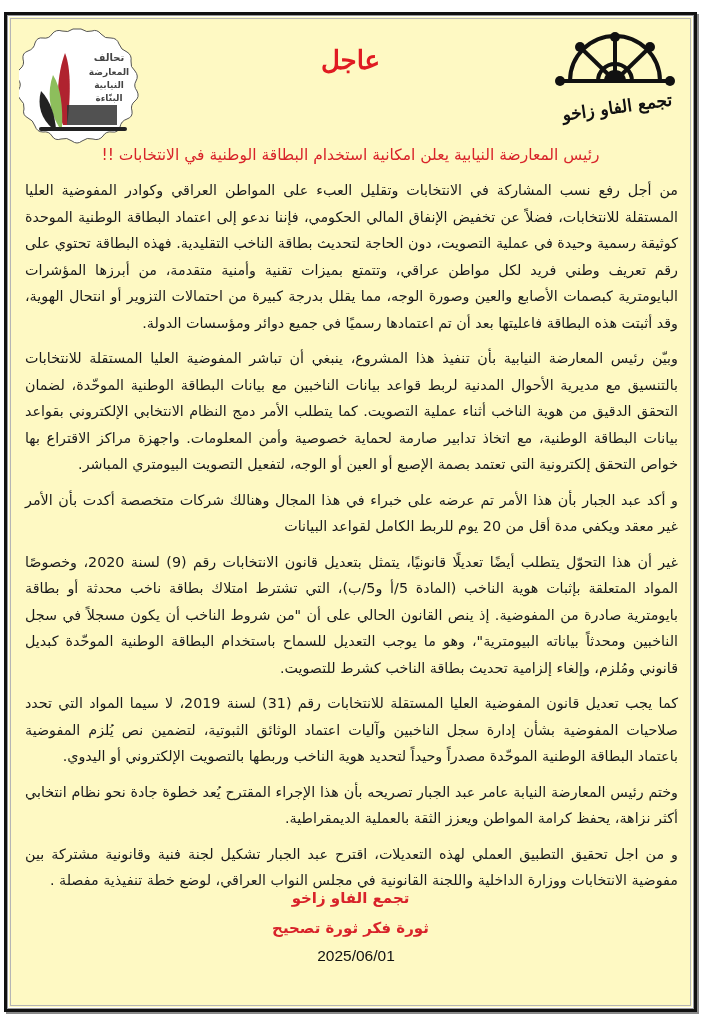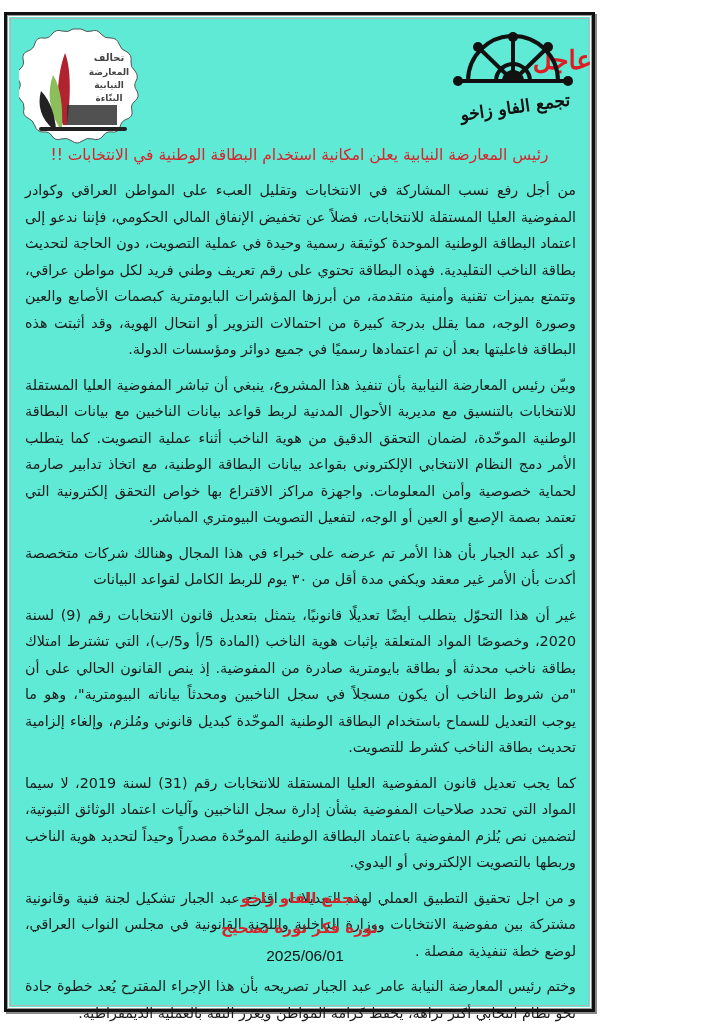--- a/index.html
+++ b/index.html
@@ -11,26 +11,26 @@
       width: 707px;
       height: 1024px;
       position: relative;
       overflow: hidden;
       font-family: "DejaVu Sans", "Liberation Sans", sans-serif;
     }
     .frame {
       position: absolute;
       left: 4px;
       top: 12px;
-      width: 591px;
+      width: 693px;
       height: 1000px;
       border: 3px solid #111111;
       box-shadow: inset 0 0 0 1px #9a9a9a, inset 0 0 0 2px #ffffff, 2px 2px 0 #8a8a8a;
       box-sizing: border-box;
-      background: #5eead4;
+      background: #fef9c3;
     }
     .inner-line {
       position: absolute;
       left: 3px; top: 3px; right: 3px; bottom: 3px;
       border: 1px solid #b5b5b5;
       pointer-events: none;
     }
     .header {
       position: absolute;
       left: 0; right: 0; top: 0;
@@ -47,21 +47,21 @@
       position: absolute;
       left: 12px;
       top: 10px;
       width: 125px;
       height: 120px;
     }
     .urgent {
       position: absolute;
       left: 0; right: 0;
       top: 30px;
-      text-align: right;
+      text-align: center;
       color: #e01b22;
       font-weight: bold;
       font-size: 26px;
       font-family: Liberation Sans, sans-serif;
     }
     .headline {
       position: absolute;
       left: 0; right: 0;
       top: 131px;
       text-align: center;
@@ -158,23 +158,23 @@
         <text x="68" y="84" font-size="17" font-weight="bold" fill="#111" text-anchor="middle" font-family="DejaVu Serif, serif" transform="rotate(-8 68 84)">تجمع الفاو زاخو</text>
       </svg>
     </div>
   </div>
 
   <div class="headline">رئيس المعارضة النيابية يعلن امكانية استخدام البطاقة الوطنية في الانتخابات !!</div>
 
   <div class="body-text">
     <p>من أجل رفع نسب المشاركة في الانتخابات وتقليل العبء على المواطن العراقي وكوادر المفوضية العليا المستقلة للانتخابات، فضلاً عن تخفيض الإنفاق المالي الحكومي، فإننا ندعو إلى اعتماد البطاقة الوطنية الموحدة كوثيقة رسمية وحيدة في عملية التصويت، دون الحاجة لتحديث بطاقة الناخب التقليدية. فهذه البطاقة تحتوي على رقم تعريف وطني فريد لكل مواطن عراقي، وتتمتع بميزات تقنية وأمنية متقدمة، من أبرزها المؤشرات البايومترية كبصمات الأصابع والعين وصورة الوجه، مما يقلل بدرجة كبيرة من احتمالات التزوير أو انتحال الهوية، وقد أثبتت هذه البطاقة فاعليتها بعد أن تم اعتمادها رسميًا في جميع دوائر ومؤسسات الدولة.</p>
     <p>وبيّن رئيس المعارضة النيابية  بأن تنفيذ هذا المشروع، ينبغي أن تباشر المفوضية العليا المستقلة للانتخابات بالتنسيق مع مديرية الأحوال المدنية  لربط قواعد بيانات الناخبين مع بيانات البطاقة الوطنية الموحّدة، لضمان التحقق الدقيق من هوية الناخب أثناء عملية التصويت. كما يتطلب الأمر دمج النظام الانتخابي الإلكتروني بقواعد بيانات البطاقة الوطنية، مع اتخاذ تدابير صارمة لحماية خصوصية وأمن المعلومات. واجهزة مراكز الاقتراع بها خواص التحقق إلكترونية التي تعتمد بصمة الإصبع أو العين أو الوجه، لتفعيل التصويت البيومتري المباشر.</p>
-    <p>و أكد عبد الجبار بأن هذا الأمر تم عرضه على خبراء في هذا المجال وهنالك شركات متخصصة أكدت بأن الأمر غير معقد ويكفي مدة أقل من ٣٠ يوم للربط الكامل لقواعد البيانات</p>
+    <p>و أكد عبد الجبار بأن هذا الأمر تم عرضه على خبراء في هذا المجال وهنالك شركات متخصصة أكدت بأن الأمر غير معقد ويكفي مدة أقل من 20 يوم للربط الكامل لقواعد البيانات</p>
     <p>غير أن هذا التحوّل يتطلب أيضًا تعديلًا قانونيًا، يتمثل بتعديل قانون الانتخابات رقم (9) لسنة 2020، وخصوصًا المواد المتعلقة بإثبات هوية الناخب (المادة 5/أ و5/ب)، التي تشترط امتلاك بطاقة ناخب محدثة أو بطاقة بايومترية صادرة من المفوضية. إذ ينص القانون الحالي على أن "من شروط الناخب أن يكون مسجلاً في سجل الناخبين ومحدثاً بياناته البيومترية"، وهو ما يوجب التعديل للسماح باستخدام البطاقة الوطنية الموحّدة كبديل قانوني ومُلزم، وإلغاء إلزامية تحديث بطاقة الناخب كشرط للتصويت.</p>
     <p>كما يجب تعديل قانون المفوضية العليا المستقلة للانتخابات رقم (31) لسنة 2019، لا سيما المواد التي تحدد صلاحيات المفوضية بشأن إدارة سجل الناخبين وآليات اعتماد الوثائق الثبوتية، لتضمين نص يُلزم المفوضية باعتماد البطاقة الوطنية الموحّدة مصدراً وحيداً لتحديد هوية الناخب وربطها بالتصويت الإلكتروني أو اليدوي.</p>
+    <p> وختم رئيس المعارضة النيابة عامر عبد الجبار تصريحه بأن هذا الإجراء المقترح يُعد خطوة جادة نحو نظام انتخابي أكثر نزاهة، يحفظ كرامة المواطن ويعزز الثقة بالعملية الديمقراطية.</p>
     <p>و من اجل تحقيق التطبيق العملي لهذه التعديلات، اقترح عبد الجبار  تشكيل لجنة فنية وقانونية مشتركة بين مفوضية الانتخابات ووزارة الداخلية واللجنة القانونية في مجلس النواب العراقي، لوضع خطة تنفيذية مفصلة .</p>
-    <p> وختم رئيس المعارضة النيابة عامر عبد الجبار تصريحه بأن هذا الإجراء المقترح يُعد خطوة جادة نحو نظام انتخابي أكثر نزاهة، يحفظ كرامة المواطن ويعزز الثقة بالعملية الديمقراطية.</p>
   </div>
 
   <div class="sign sign-org">تجمع الفاو زاخو</div>
   <div class="sign sign-slogan">ثورة فكر ثورة تصحيح</div>
   <div class="sign sign-date">2025/06/01</div>
 </div>
 
 </body></html>

